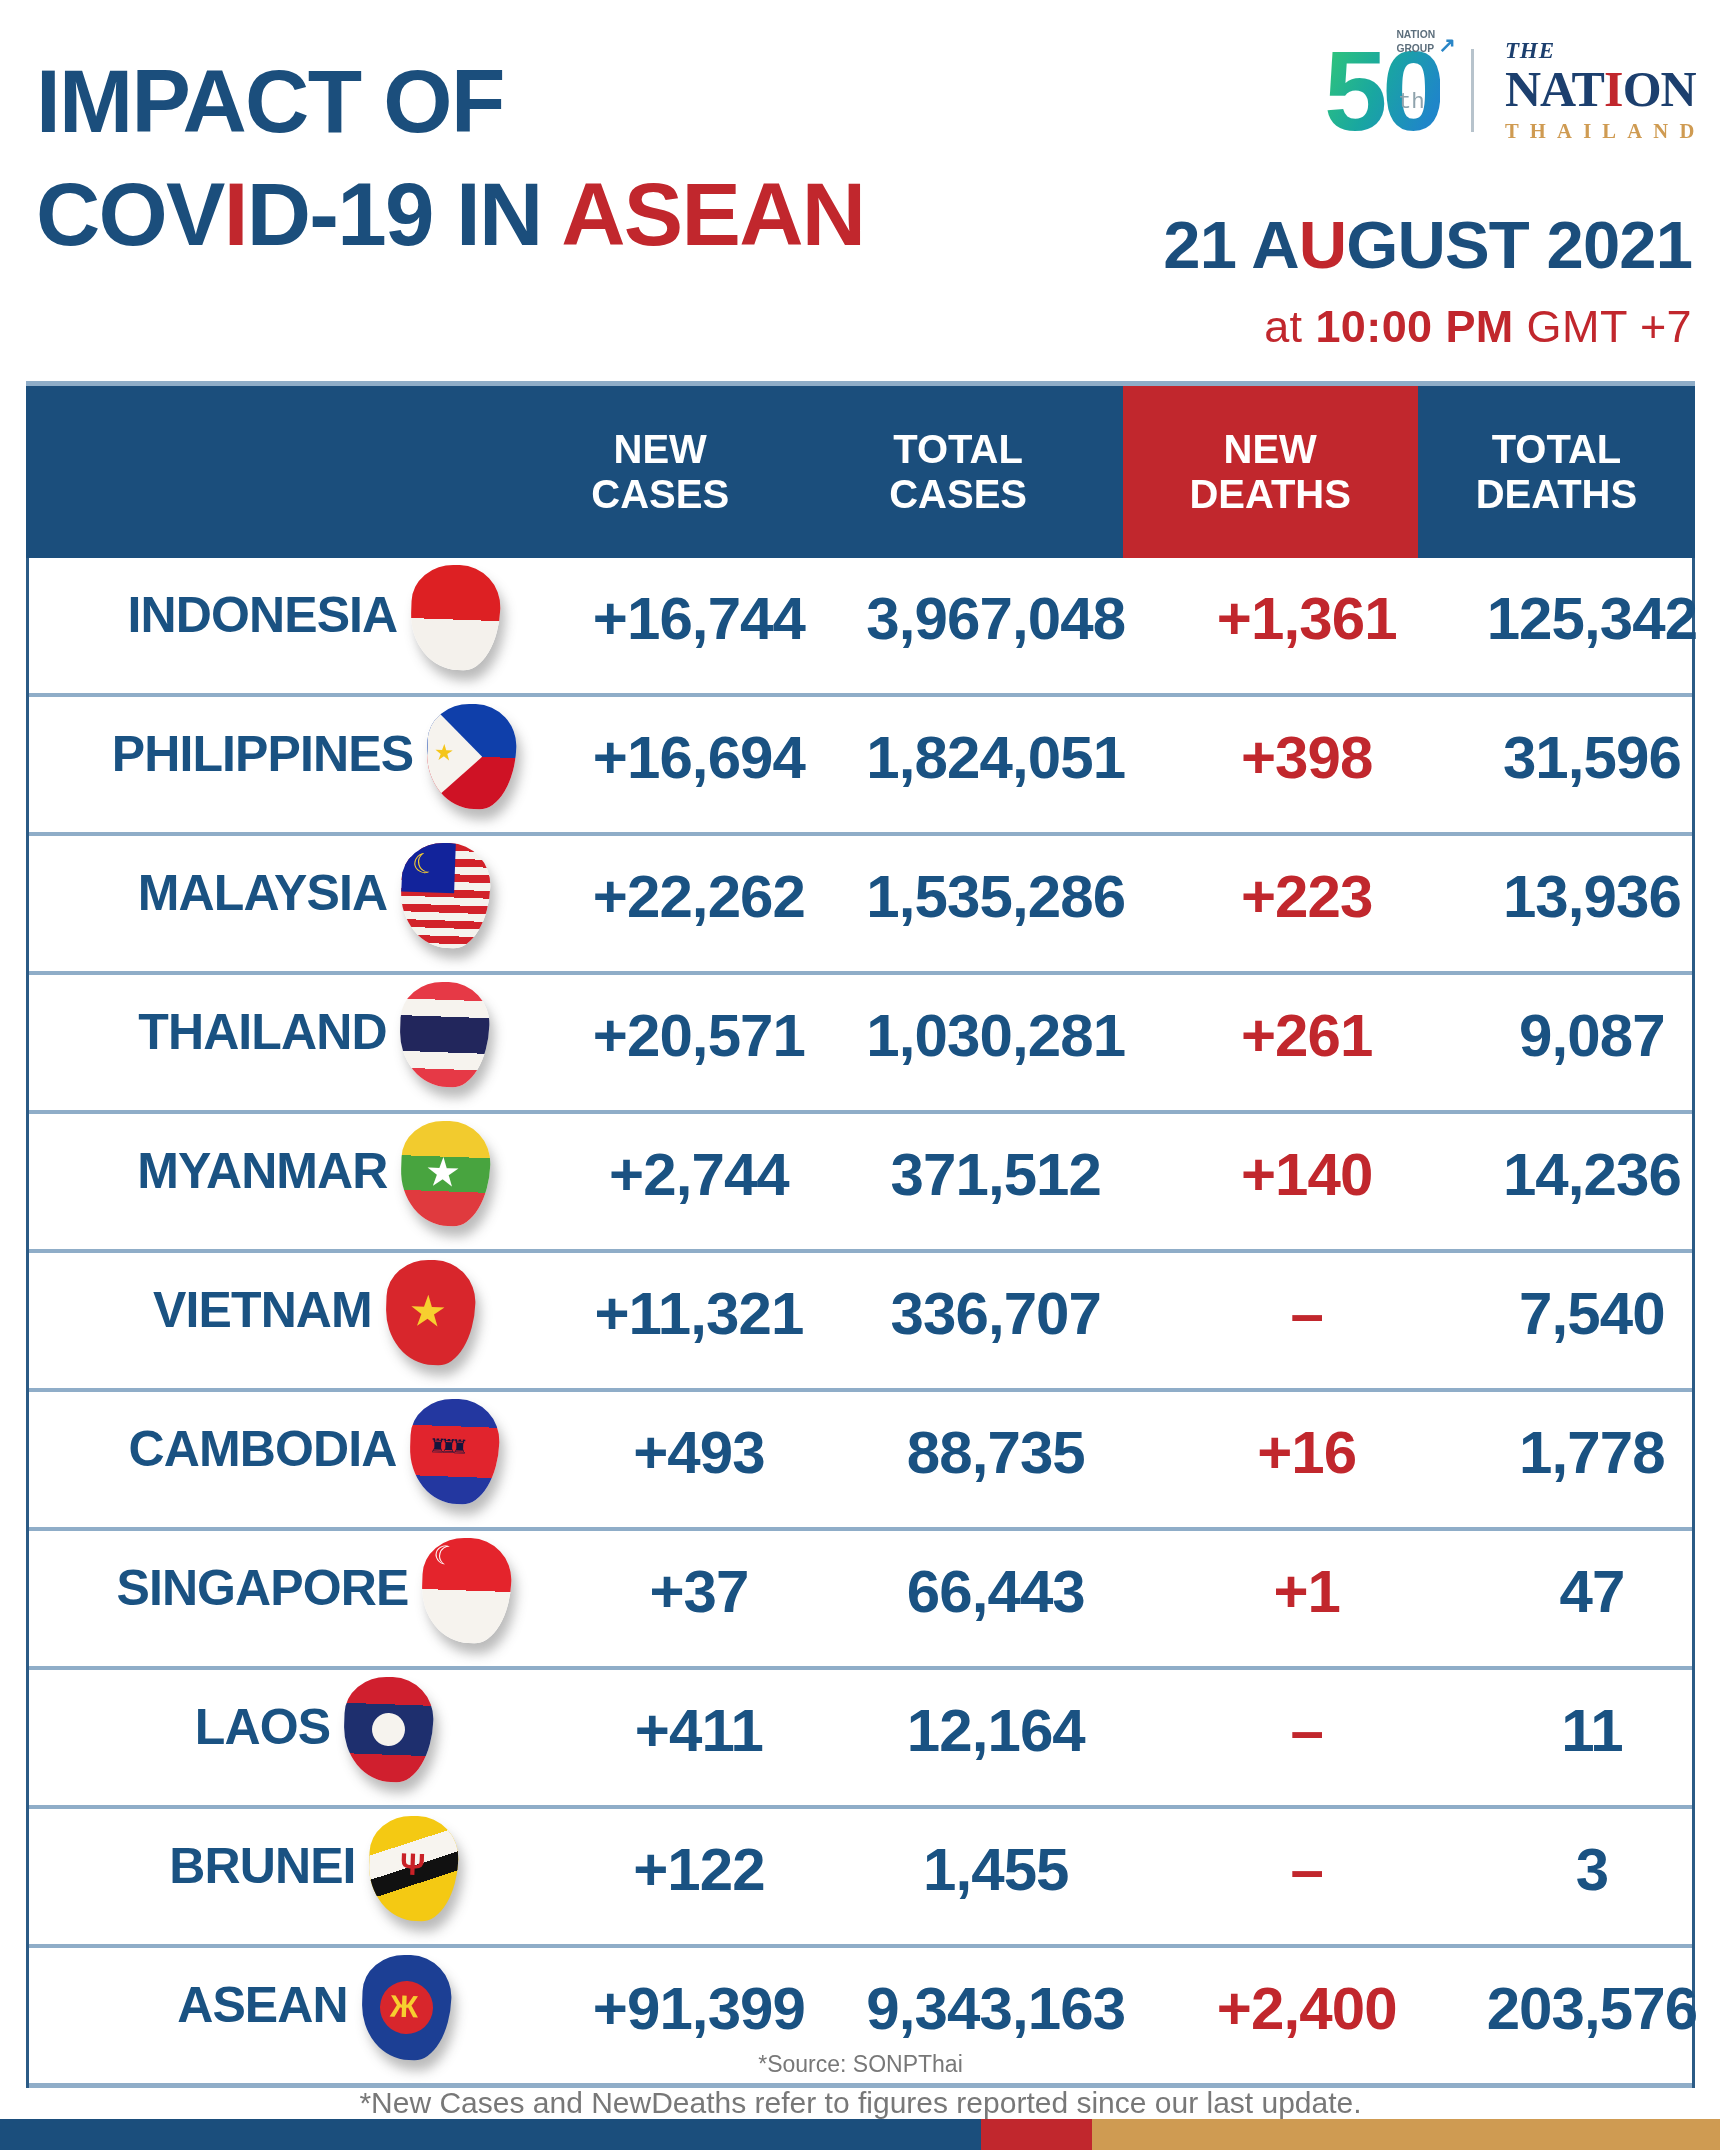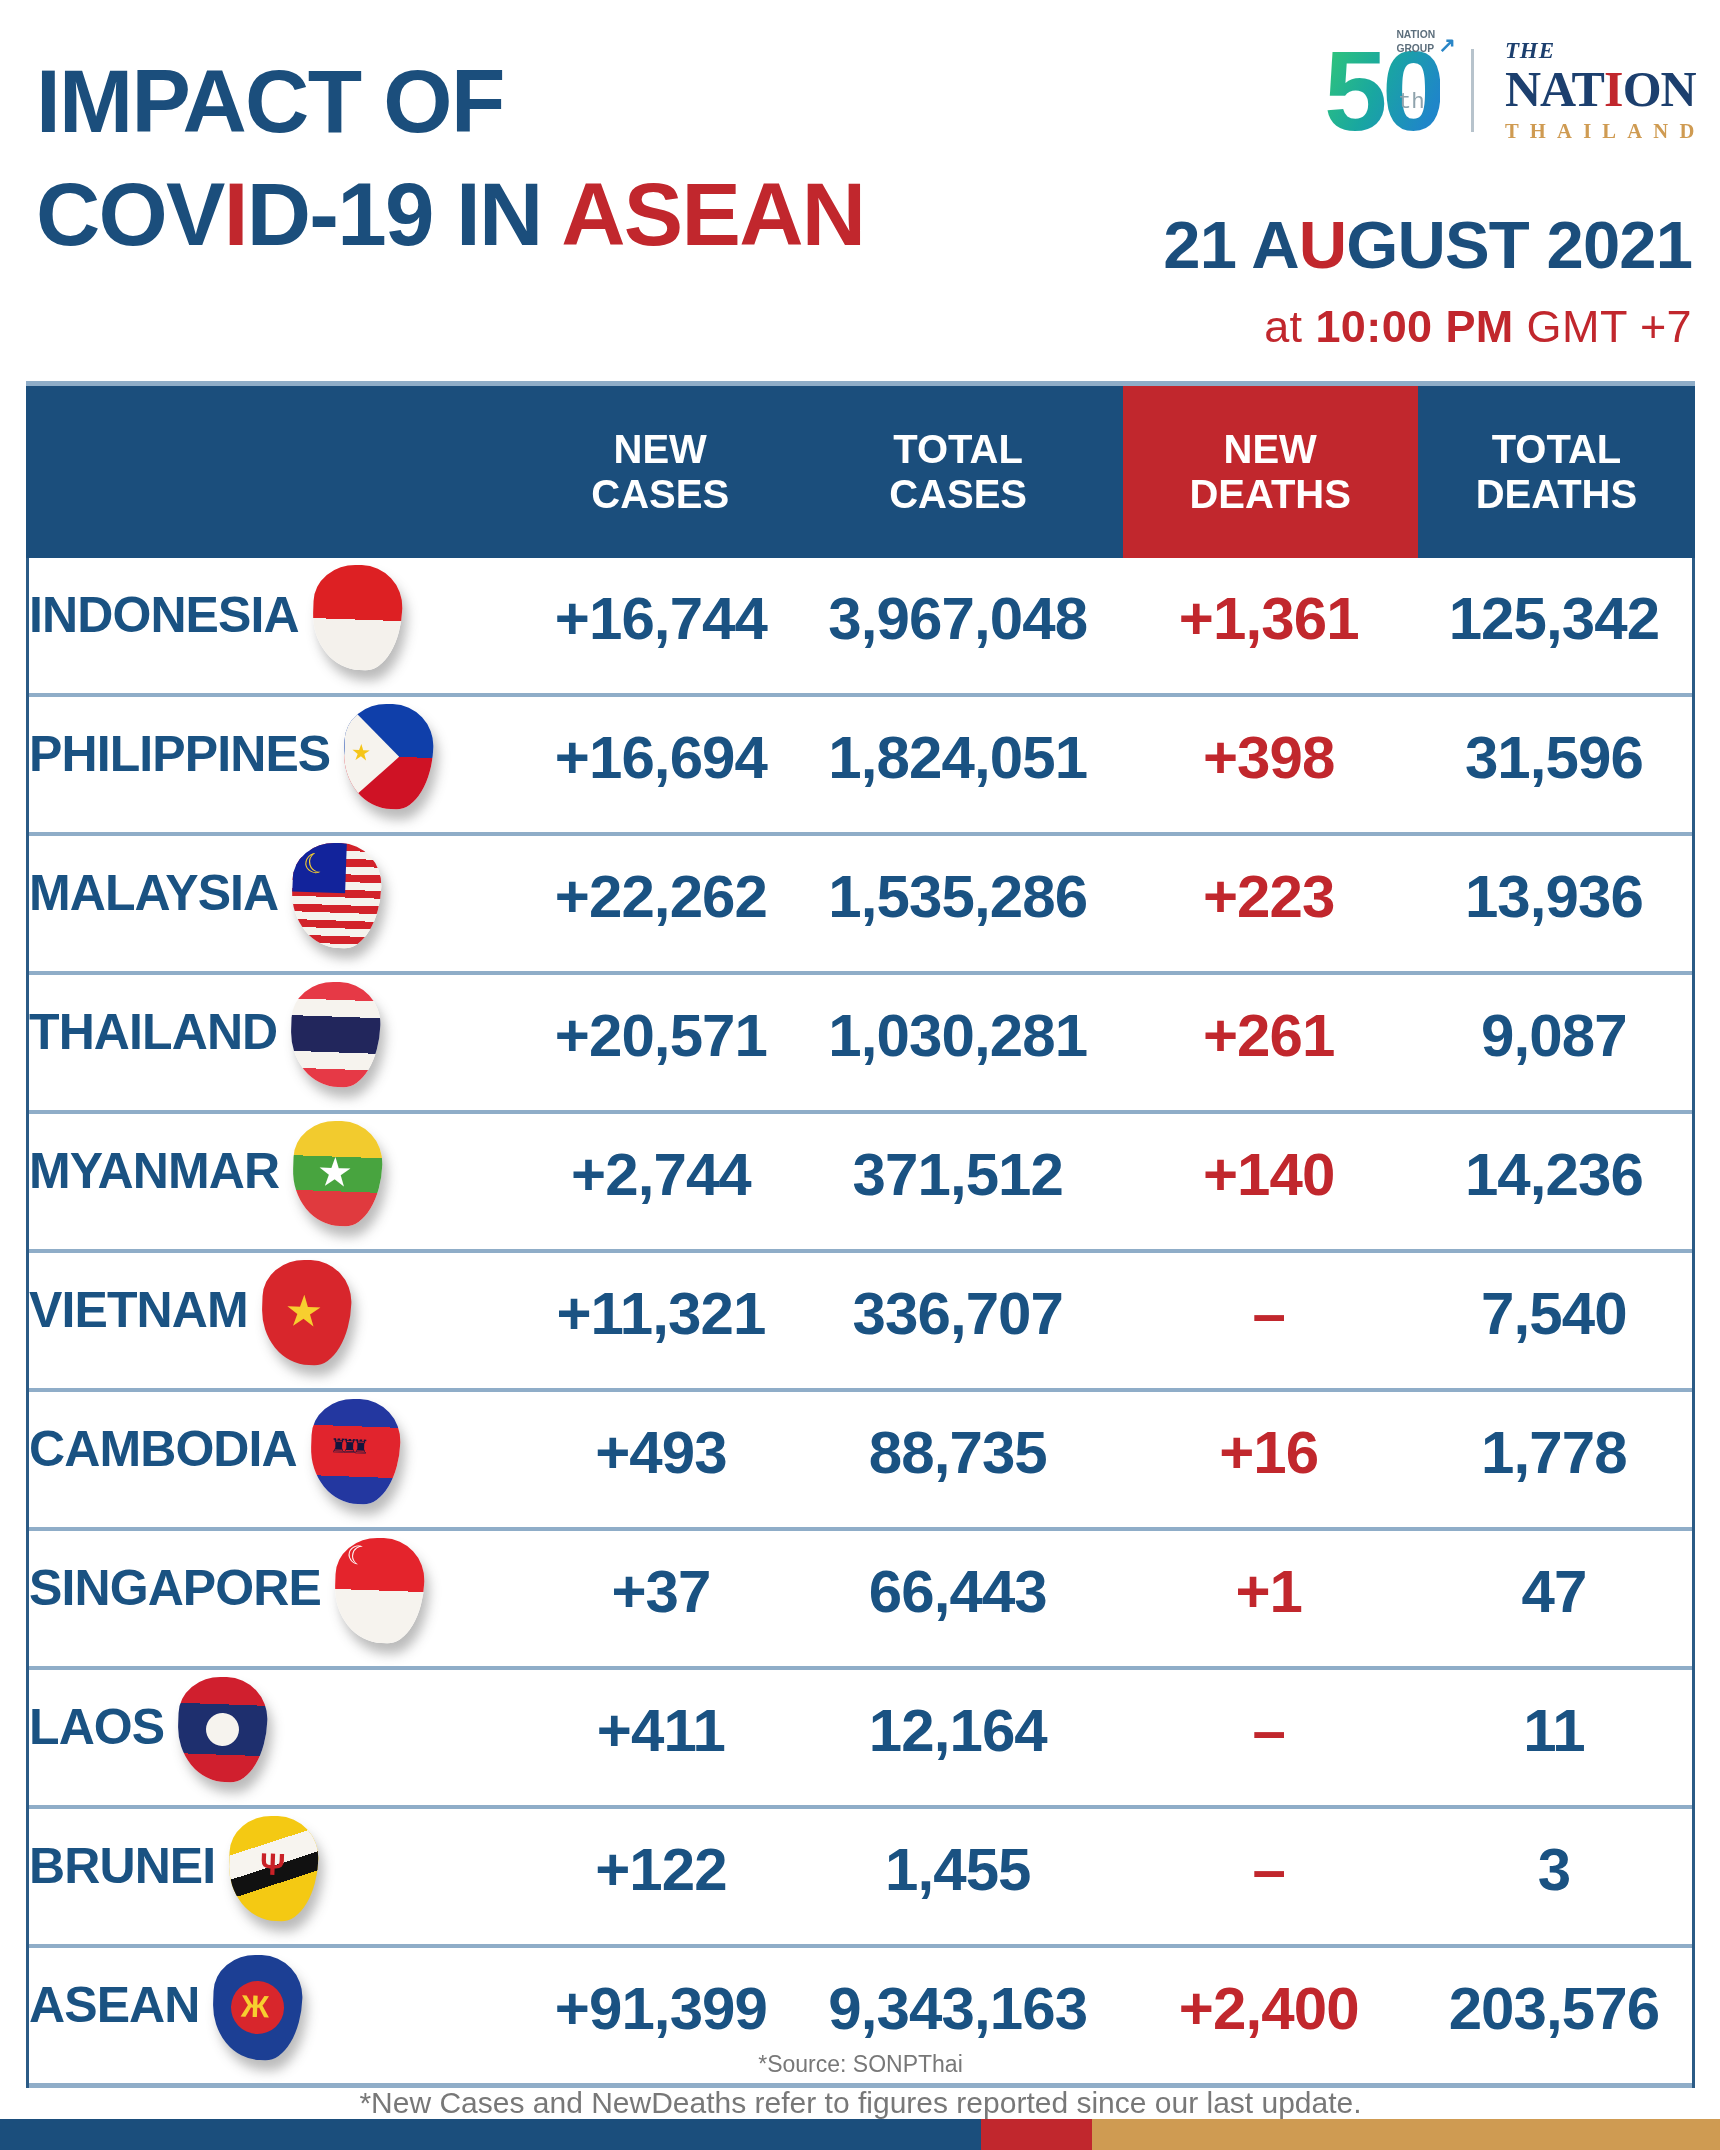--- a/index.html
+++ b/index.html
@@ -62,21 +62,21 @@
   .c-newdeaths{flex:0 0 17.7%;}
   .c-totaldeaths{flex:0 0 16.6%;}
   .th{
     display:flex;align-items:center;justify-content:center;text-align:center;
     font-size:40px;font-weight:700;line-height:1.13;white-space:pre-line;letter-spacing:0;
   }
   .th-red{background:var(--red);}
   .tbody{border-left:3.4px solid #2b5b86;border-right:3.4px solid #2b5b86;}
   .row{display:flex;height:135px;border-bottom:4.3px solid var(--steel);align-items:flex-start;background:#fff;}
   .row:last-child{border-bottom:5.2px solid var(--steel);}
-  .country-cell{display:flex;justify-content:flex-start;align-items:flex-start;padding-right:5.2px;gap:13.8px;}
+  .country-cell{display:flex;justify-content:center;align-items:flex-start;padding-right:5.2px;gap:13.8px;margin-left:38px;}
   .country-name{
     font-size:50px;font-weight:700;color:var(--textblue);letter-spacing:-0.9px;
     padding-top:27.5px;white-space:nowrap;
   }
   .num{
     font-size:60px;font-weight:700;color:var(--textblue);text-align:center;
     padding-top:26px;letter-spacing:-0.9px;
   }
   .num.deaths-new{color:var(--red);}
 

